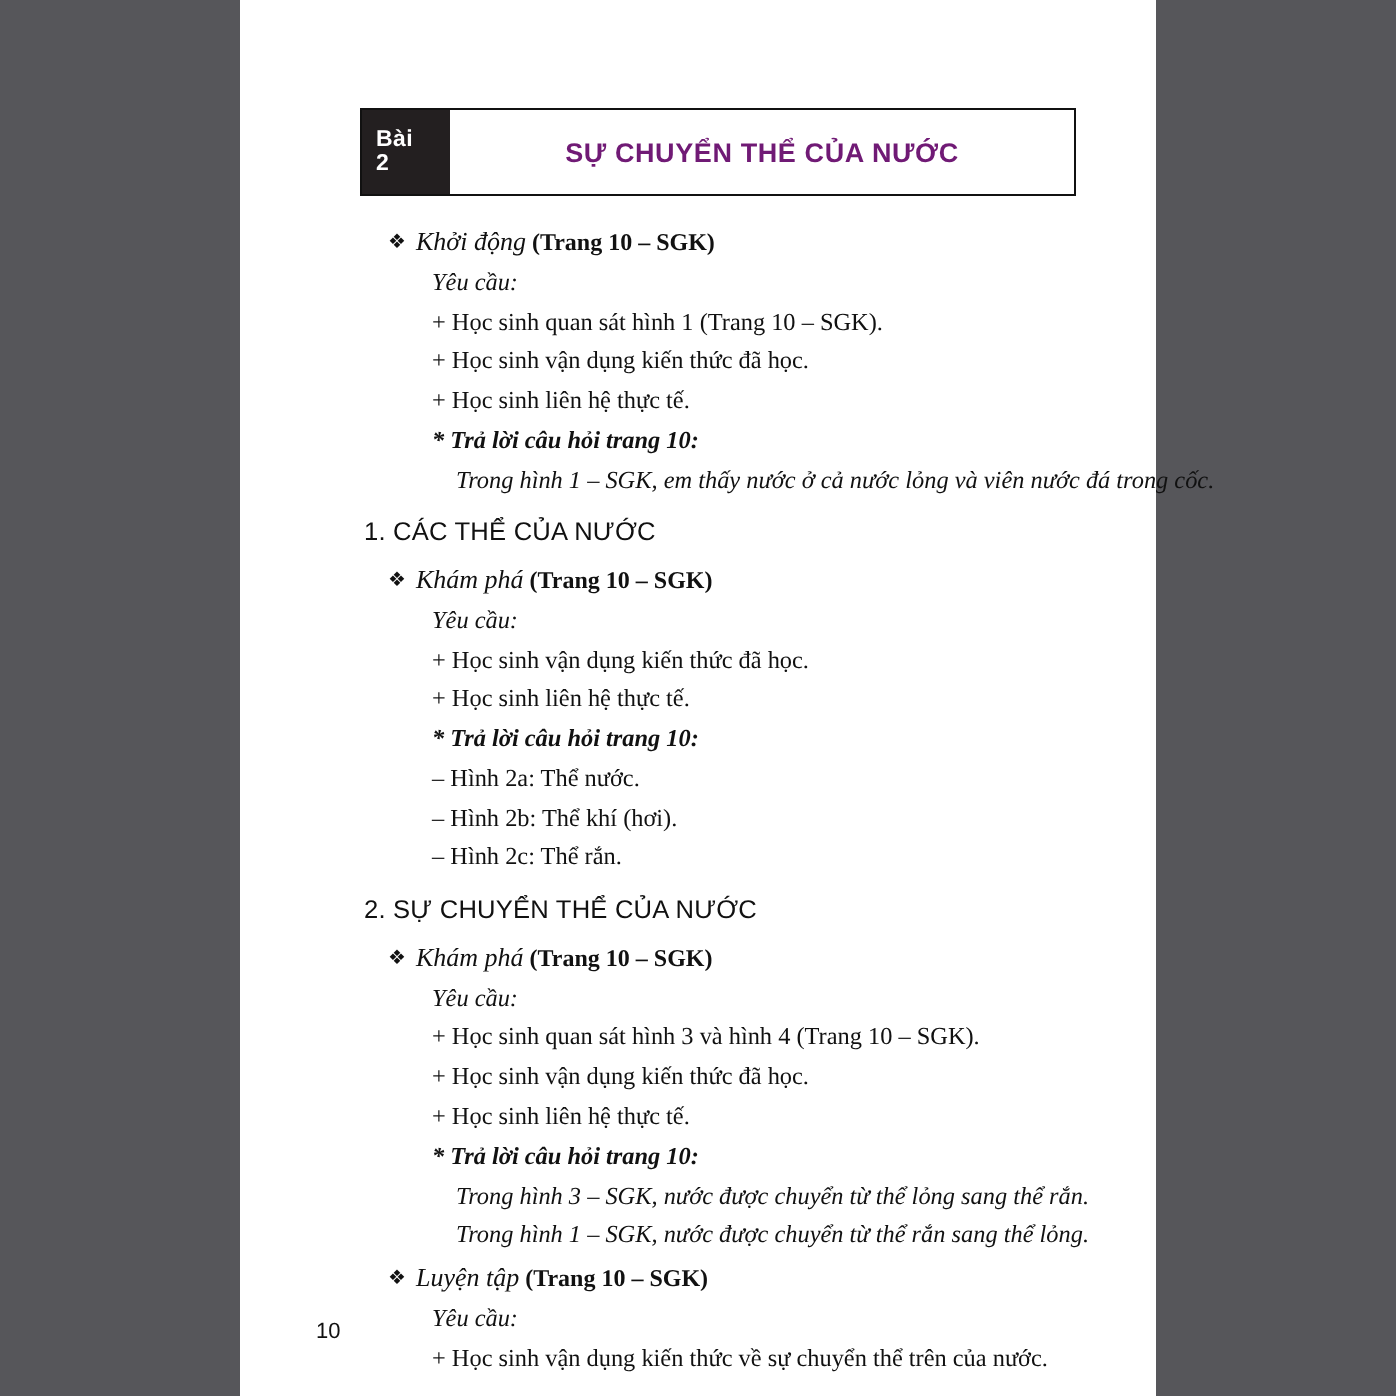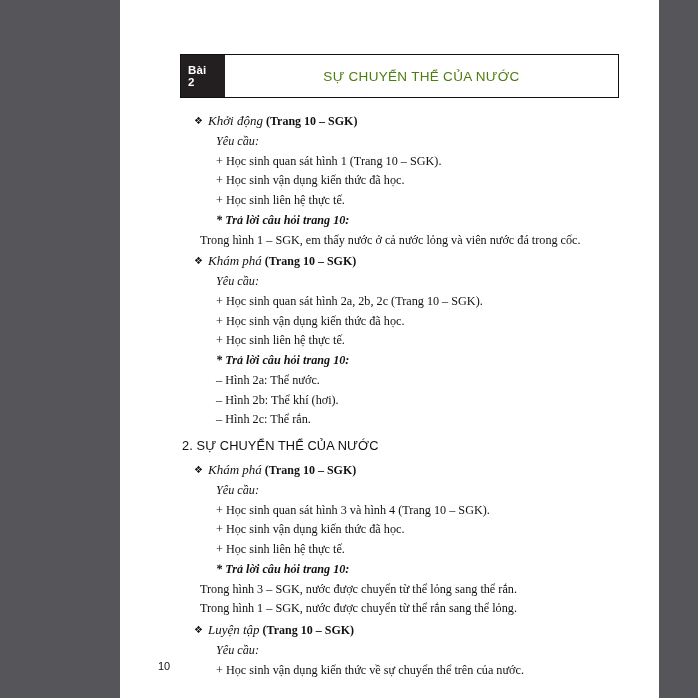--- a/index.html
+++ b/index.html
@@ -17,21 +17,21 @@
     position: absolute;
     left: 0; top: 0;
     width: 698px;
     height: 698px;
     background: #56565a;
   }
   .page-sheet {
     position: absolute;
     left: 120px;
     top: 0;
-    width: 539px;
+    width: 458px;
     height: 698px;
     background: #ffffff;
     box-sizing: border-box;
     padding: 28px 34px 10px 38px;
   }
   .header-box {
     display: flex;
     align-items: stretch;
     border: 1.5px solid #111;
     height: 44px;
@@ -62,24 +62,24 @@
     font-size: 11.5px;
     font-weight: bold;
     line-height: 1.1;
   }
   .header-title {
     flex: 1;
     display: flex;
     align-items: center;
     justify-content: center;
     font-family: "Liberation Sans", sans-serif;
-    font-weight: normal;
+    font-weight: bold;
     font-size: 13.5px;
     letter-spacing: .3px;
-    color: #4d7c0f;
+    color: #701a75;
     text-transform: uppercase;
     text-align: right;
   }
   .content {
     margin-top: 12px;
     margin-left: 22px;
     color: #111;
   }
   .line {
     font-size: 12.2px;
@@ -119,21 +119,22 @@
   }
   .bullet-plus {
     margin-left: 36px;
   }
   .answer-head {
     margin-left: 36px;
     font-weight: bold;
     font-style: italic;
   }
   .answer-text {
-    margin-left: 20px;
+    margin-left: 48px;
+    font-style: italic;
   }
   .dash-item {
     margin-left: 36px;
   }
   .page-number {
     position: absolute;
     left: 38px;
     bottom: 26px;
     font-family: "Liberation Sans", sans-serif;
     font-size: 11px;
@@ -155,23 +156,23 @@
     </div>
 
     <div class="content" id="content">
         <div class="line lvl-head"><span class="diamond">❖</span><span class="strong-ital">Khởi động</span><span class="paren"> (Trang 10 – SGK)</span></div>
         <div class="line sub-ital">Yêu cầu:</div>
         <div class="line bullet-plus">+ Học sinh quan sát hình 1 (Trang 10 – SGK).</div>
         <div class="line bullet-plus">+ Học sinh vận dụng kiến thức đã học.</div>
         <div class="line bullet-plus">+ Học sinh liên hệ thực tế.</div>
         <div class="line answer-head">* Trả lời câu hỏi trang 10:</div>
         <div class="line answer-text">Trong hình 1 – SGK, em thấy nước ở cả nước lỏng và viên nước đá trong cốc.</div>
+        <div class="line section-head">1. CÁC THỂ CỦA NƯỚC</div>
         <div class="line lvl-head"><span class="diamond">❖</span><span class="strong-ital">Khám phá</span><span class="paren"> (Trang 10 – SGK)</span></div>
         <div class="line sub-ital">Yêu cầu:</div>
-        <div class="line bullet-plus">+ Học sinh quan sát hình 2a, 2b, 2c (Trang 10 – SGK).</div>
         <div class="line bullet-plus">+ Học sinh vận dụng kiến thức đã học.</div>
         <div class="line bullet-plus">+ Học sinh liên hệ thực tế.</div>
         <div class="line answer-head">* Trả lời câu hỏi trang 10:</div>
         <div class="line dash-item">– Hình 2a: Thể nước.</div>
         <div class="line dash-item">– Hình 2b: Thể khí (hơi).</div>
         <div class="line dash-item">– Hình 2c: Thể rắn.</div>
         <div class="line section-head">2. SỰ CHUYỂN THỂ CỦA NƯỚC</div>
         <div class="line lvl-head"><span class="diamond">❖</span><span class="strong-ital">Khám phá</span><span class="paren"> (Trang 10 – SGK)</span></div>
         <div class="line sub-ital">Yêu cầu:</div>
         <div class="line bullet-plus">+ Học sinh quan sát hình 3 và hình 4 (Trang 10 – SGK).</div>

